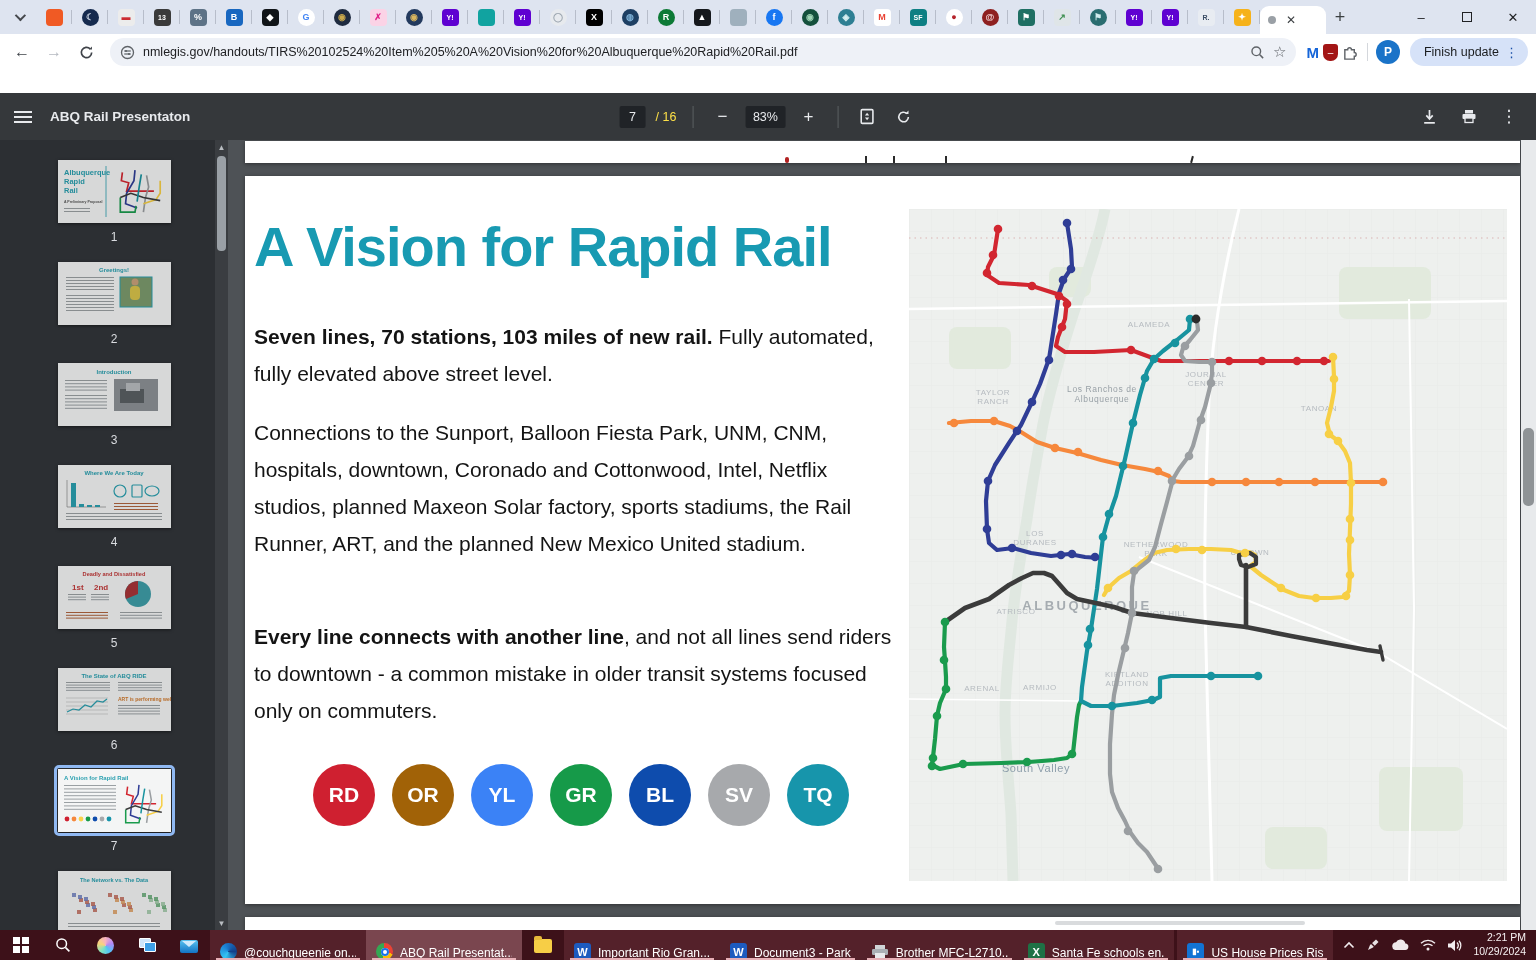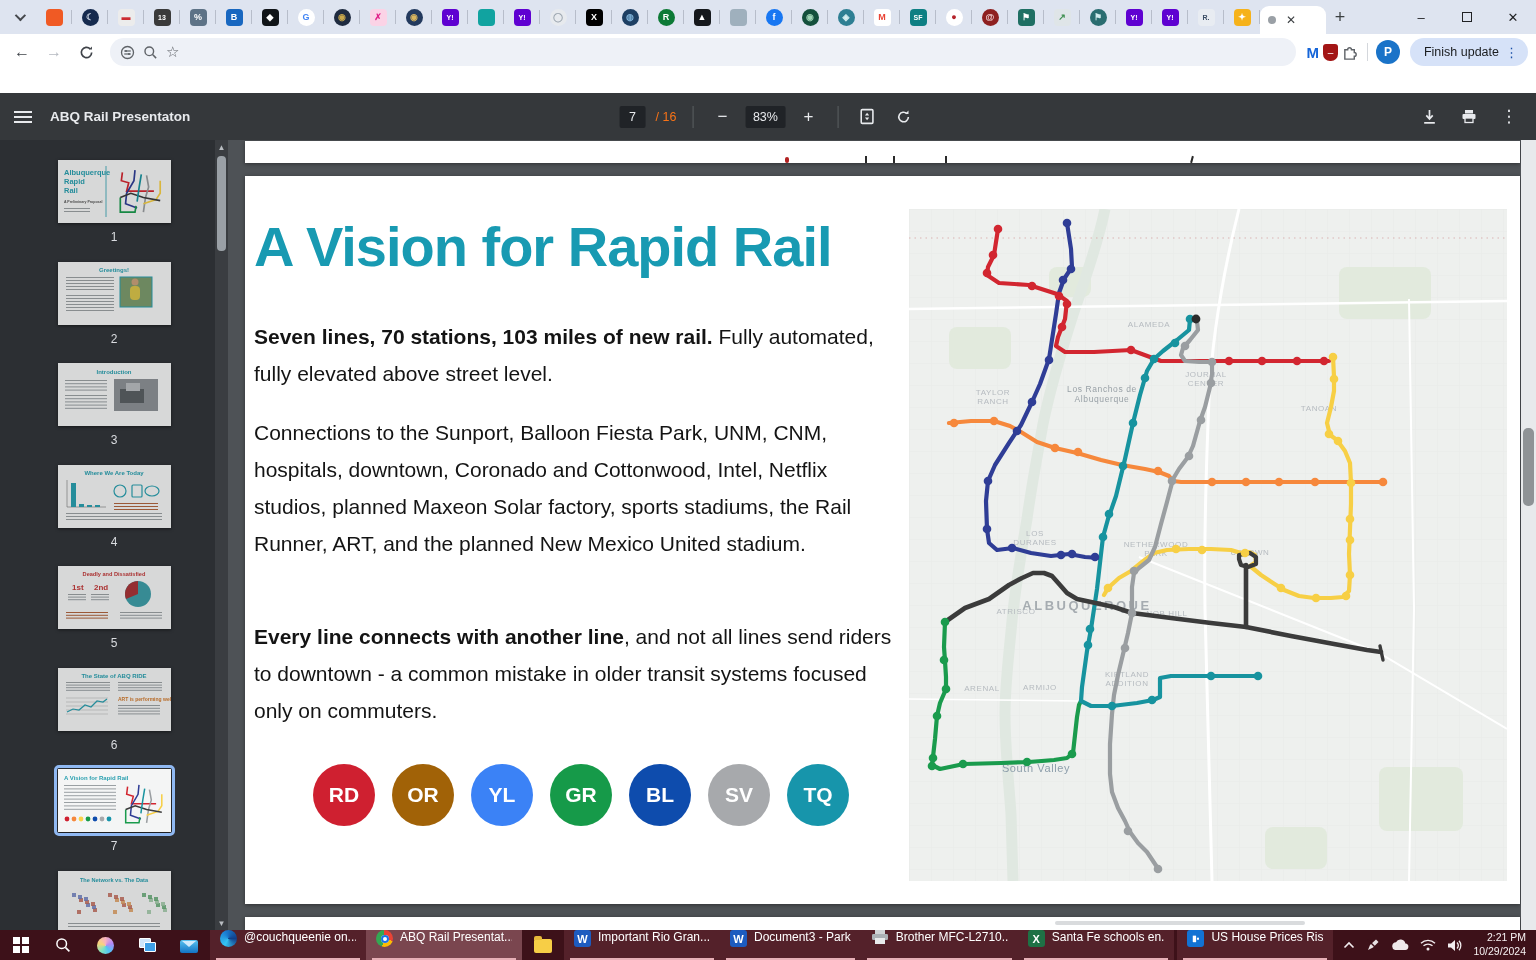--- a/index.html
+++ b/index.html
@@ -39,21 +39,21 @@
 
   #bookmarkstrip { height:23px; background:#fff; }
 
   
   #pdfbar { height:47px; background:#35383b; display:flex; align-items:center; color:#e8eaed; padding:0 14px; position:relative; }
   .hamb { width:18px; display:flex; flex-direction:column; gap:3px; margin-right:18px; }
   .hamb i { height:2px; background:#e8eaed; display:block; }
   #pdftitle { font-size:13.5px; font-weight:bold; }
   #pdfcenter { position:absolute; left:50%; transform:translateX(-50%); display:flex; align-items:center; gap:10px; }
   .pagebox { background:#202327; border-radius:2px; min-width:26px; height:22px; display:flex; align-items:center; justify-content:center; font-size:12.5px; padding:0 5px; }
-  .fraction { font-size:12.5px; color:#f97316; }
+  .fraction { font-size:12.5px; color:#fde047; }
   .vdiv { width:1px; height:22px; background:#5c6063; margin:0 6px; }
   .pdficon { width:26px; height:26px; display:flex; align-items:center; justify-content:center; font-size:17px; color:#e8eaed; }
   #pdfright { margin-left:auto; display:flex; align-items:center; gap:14px; }
 
   
   #content { flex:1; display:flex; min-height:0; position:relative; }
   #sidebar { width:228px; background:#2c2f33; position:relative; overflow:hidden; flex:0 0 auto; }
   .thumbwrap { position:absolute; left:50%; transform:translateX(-50%); width:120px; text-align:center; }
   .thumb { width:113px; height:63px; background:#c9cccd; margin:0 auto; box-shadow:0 1px 3px rgba(0,0,0,.5); position:relative; }
   .thumb svg { display:block; width:113px; height:63px; filter:brightness(.88); }
@@ -83,21 +83,21 @@
   .badge { width:62px; height:62px; border-radius:50%; display:flex; align-items:center; justify-content:center; color:#fff; font-weight:bold; font-size:21px; }
   #mapbox { position:absolute; left:664px; top:33px; width:598px; height:672px; }
 
   
   .frag { position:absolute; bottom:0; width:2px; height:7px; background:#2a2a2a; }
   .frag.red { background:#b22222; width:4px; height:6px; border-radius:2px; }
 
   
   #taskbar { height:30px; background:#3d1119; display:flex; align-items:stretch; color:#fff; }
   .tbicon { width:42px; display:flex; align-items:center; justify-content:center; flex:0 0 auto; }
-  .tbtask { display:flex; align-items:flex-start; gap:7px; padding:0 10px; max-width:158px; min-width:140px; background:#54212a; position:relative; font-size:12px; flex:0 0 auto; }
+  .tbtask { display:flex; align-items:flex-end; gap:7px; padding:0 10px; max-width:158px; min-width:140px; background:#54212a; position:relative; font-size:12px; flex:0 0 auto; }
   .tbtask-label { white-space:nowrap; overflow:hidden; max-width:112px; }
   .tbtask.active { background:#7a464f; }
   .tbrun:after { content:""; position:absolute; left:6px; right:6px; bottom:0; height:2.5px; background:#e6afb6; }
   .tbgap { flex:1; }
   .winlogo { display:grid; grid-template-columns:7px 7px; grid-template-rows:7px 7px; gap:1.5px; }
   .winlogo i { background:#fff; }
   .appic { width:17px; height:17px; flex:0 0 auto; }
   .edgeic { border-radius:50%; background:conic-gradient(from 210deg,#35c4f3,#1b7fd4,#123f8a,#35c4f3); }
   .chromeic { border-radius:50%; background:conic-gradient(#ea4335 0 30%,#fbbc05 0 55%,#34a853 0 100%); position:relative; }
   .chromeic:after { content:""; position:absolute; left:4.5px; top:4.5px; width:8px; height:8px; border-radius:50%; background:#fff; box-shadow:inset 0 0 0 2px #1a73e8; }
@@ -253,20 +253,21 @@
     <div id="omnibox">
       <span class="omniicon">
         <svg width="15" height="15" viewBox="0 0 16 16">
             <circle cx="8" cy="8" r="6.4" fill="none" stroke="#5f6368" stroke-width="1.4"></circle>
             <line x1="4.5" y1="6.4" x2="11.5" y2="6.4" stroke="#5f6368" stroke-width="1.3"></line>
             <line x1="4.5" y1="9.6" x2="11.5" y2="9.6" stroke="#5f6368" stroke-width="1.3"></line>
             <circle cx="6.4" cy="6.4" r="1.15" fill="#5f6368"></circle>
             <circle cx="9.6" cy="9.6" r="1.15" fill="#5f6368"></circle>
           </svg>
       </span>
+      <span id="urltext">nmlegis.gov/handouts/TIRS%20102524%20Item%205%20A%20Vision%20for%20Albuquerque%20Rapid%20Rail.pdf</span>
       <span class="omniicon">
         <svg width="15" height="15" viewBox="0 0 16 16">
             <circle cx="6.7" cy="6.7" r="4.6" fill="none" stroke="#5f6368" stroke-width="1.5"></circle>
             <line x1="10.2" y1="10.2" x2="14" y2="14" stroke="#5f6368" stroke-width="1.6"></line>
           </svg>
       </span>
       <span class="star">☆</span>
     </div>
     <span class="extM">M</span>
     <span class="shield">–</span>

